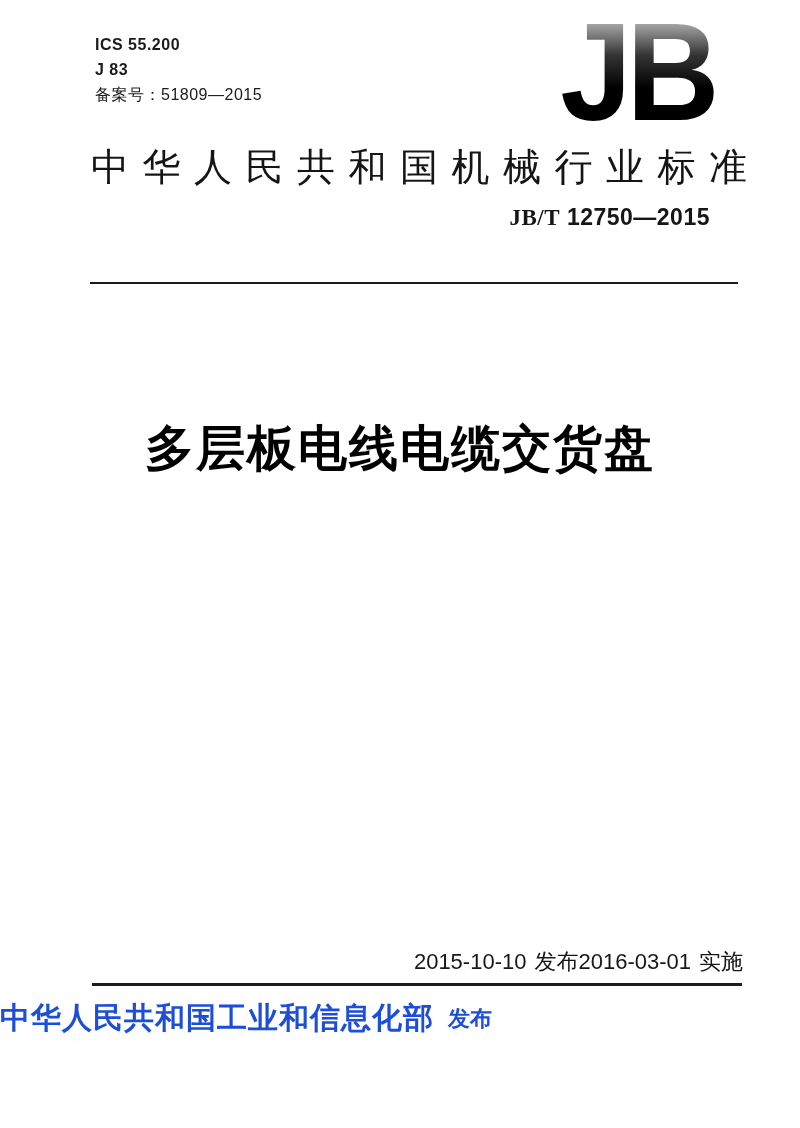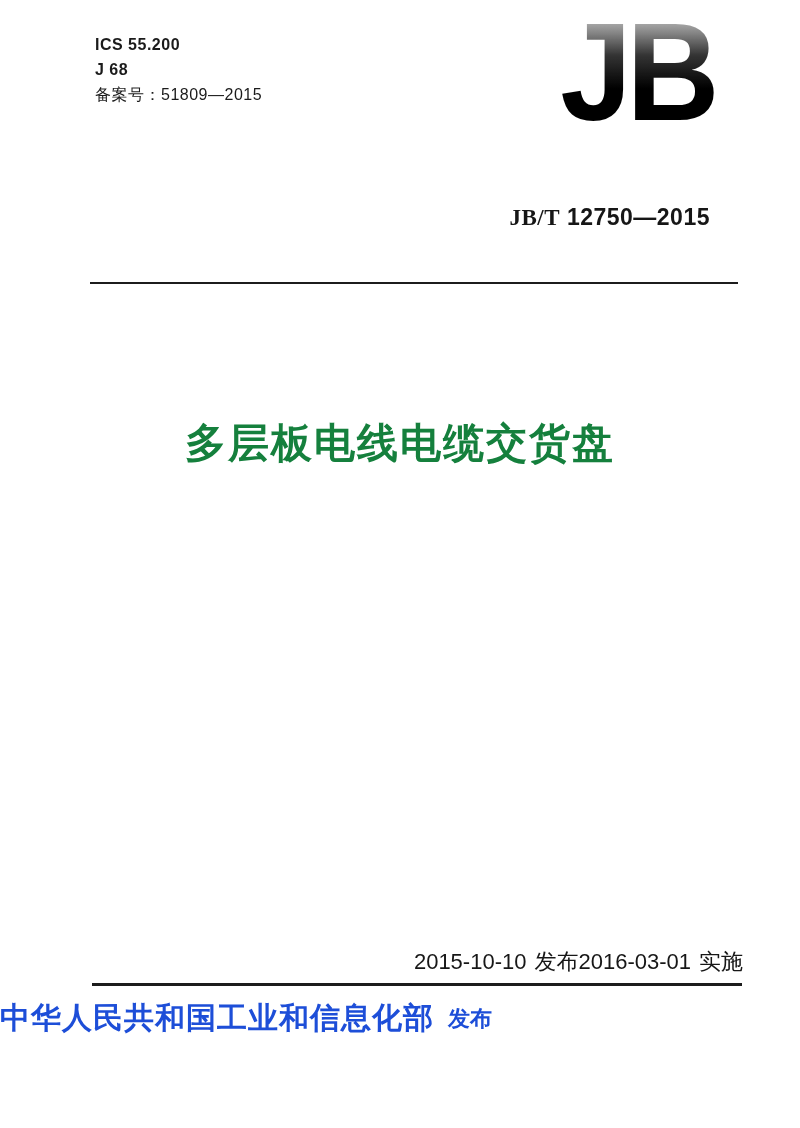--- a/index.html
+++ b/index.html
@@ -102,24 +102,24 @@
     height: 3px;
   }
 
   
   .title-cn {
     position: absolute;
     left: 0;
     top: 416px;
     width: 100%;
     text-align: center;
-    font-size: 41px;
+    font-size: 49px;
     font-weight: 700;
     letter-spacing: 2px;
-    color: #15803d;
+    color: #000000;
   }
   .title-en {
     position: absolute;
     left: 0;
     top: 496px;
     width: 100%;
     text-align: center;
     font-family: "Liberation Serif", serif;
     font-size: 21px;
     font-weight: 700;
@@ -166,26 +166,27 @@
     vertical-align: 2px;
   }
 </style>
 </head>
 <body>
 
 <div class="page">
 
   <div class="meta">
     <div>ICS 55.200</div>
-    <div>J 68</div>
+    <div>J 83</div>
     <div class="record">备案号：51809—2015</div>
   </div>
 
   <div class="jb-logo">JB</div>
 
+  <div class="std-title">中华人民共和国机械行业标准</div>
 
   <div class="std-code">
     <span class="prefix">JB/T</span>
     <span class="number">12750—2015</span>
   </div>
 
   <div class="rule rule-top"></div>
 
   <div class="title-cn">多层板电线电缆交货盘</div>
 

